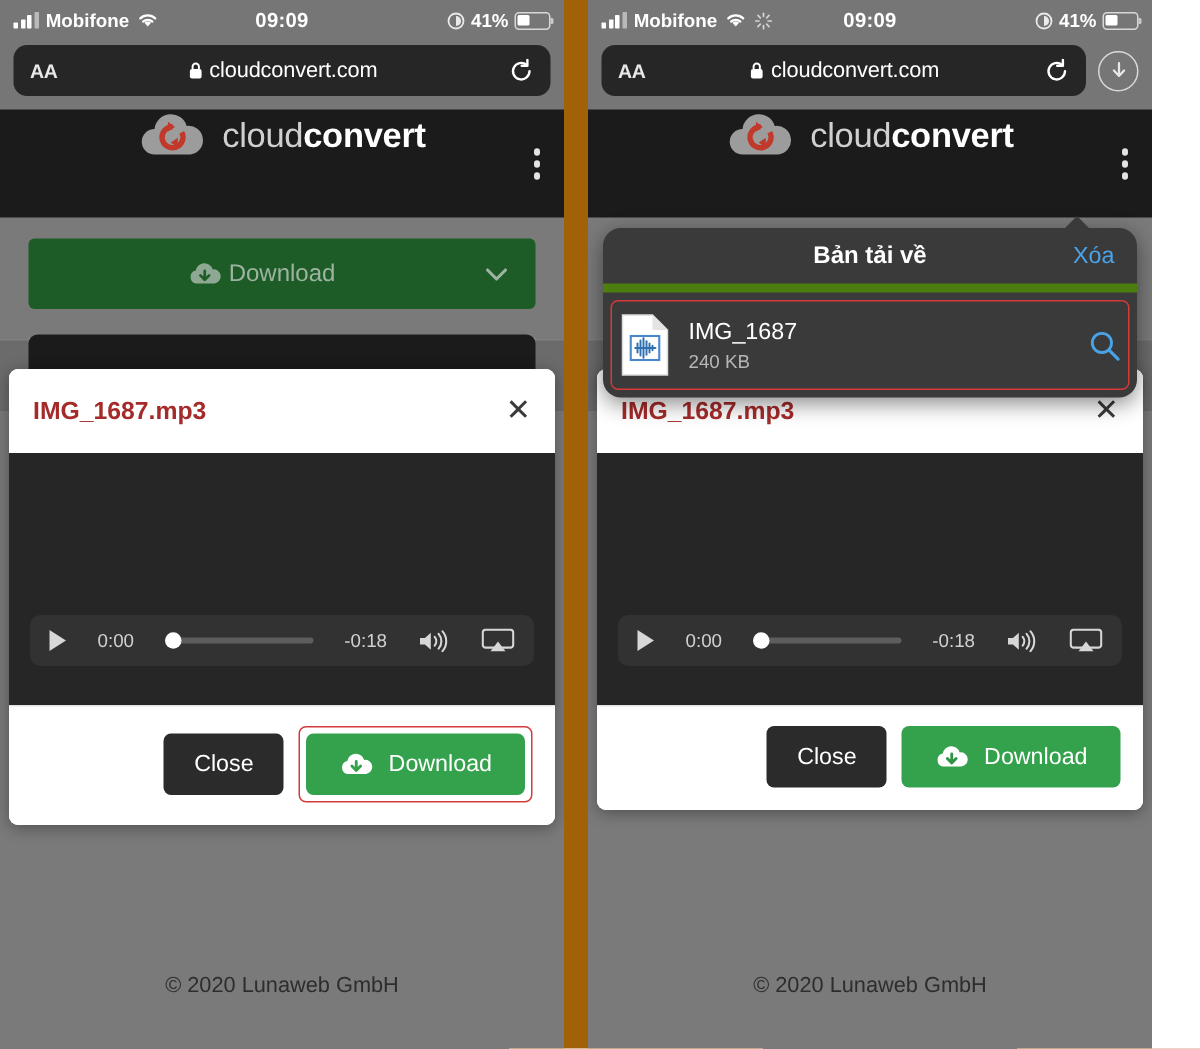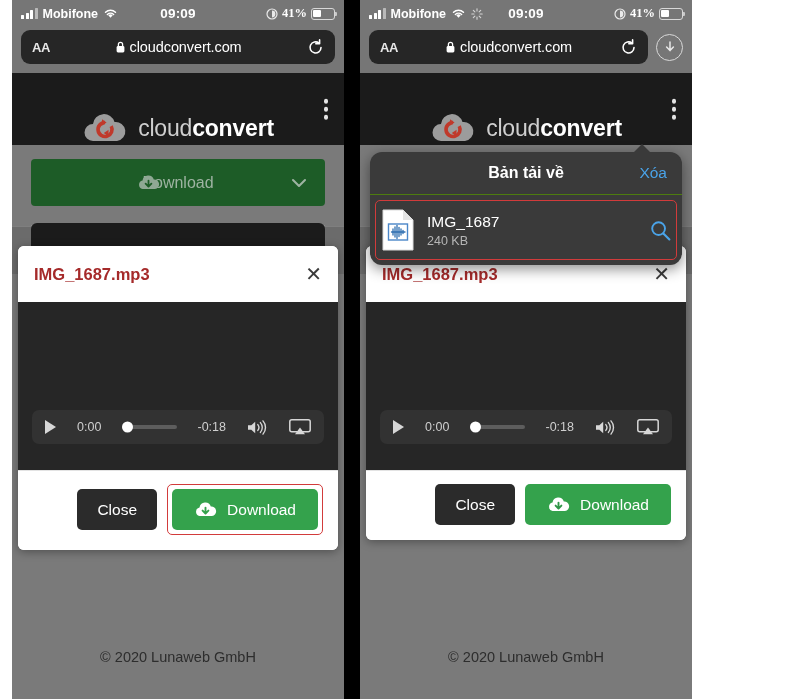--- a/index.html
+++ b/index.html
@@ -4,24 +4,23 @@
 <style>
   * { box-sizing: border-box; margin: 0; padding: 0; }
   html, body {
     width: 800px; height: 699px;
     background: #ffffff;
     font-family: "Liberation Sans", sans-serif;
     overflow: hidden;
   }
   .stage {
     position: relative;
-    width: 680px; height: 699px;
+    width: 768px; height: 699px;
     display: flex;
-    background: #000000;
-    margin-left: 12px;
+    background: #a16207;
   }
   .panel {
     position: relative;
     width: 392px; height: 699px;
     overflow: hidden;
     background: #7a7a7a;
   }
   .panel.left { margin-right: 16px; }
 
   
@@ -58,21 +57,21 @@
   .loc { width: 12px; height: 12px; }
   .batt {
     width: 24px; height: 12px; border: 1.4px solid #d8d8d8;
     border-radius: 3px; position: relative; padding: 1.3px;
   }
   .batt::after {
     content: ""; position: absolute; right: -3.2px; top: 3.3px;
     width: 2px; height: 4.5px; background: #c9c9c9; border-radius: 0 1px 1px 0;
   }
   .batt > span { display: block; height: 100%; width: 42%; background: #ffffff; border-radius: 1px; }
-  .pct { font-size: 12.5px; font-weight: bold; font-family: Liberation Serif, serif; }
+  .pct { font-size: 12.5px; font-weight: bold; }
 
   
   .urlbar-wrap {
     background: #767676;
     padding: 3px 9px 9px 9px;
     display: flex; align-items: center; gap: 8px;
   }
   .urlbar {
     flex: 1;
     height: 34px;
@@ -93,21 +92,21 @@
     width: 27px; height: 27px; border-radius: 50%;
     border: 1.4px solid #d9d9d9;
     display: flex; align-items: center; justify-content: center;
     flex: none;
   }
 
   
   .webview { position: relative; flex: 1; background: #7a7a7a; }
   .site-header {
     height: 72px; background: #1b1b1b;
-    display: flex; align-items: flex-end; justify-content: center;
+    display: flex; align-items: flex-start; justify-content: center;
     position: relative;
   }
   .logo-row { display: flex; align-items: center; gap: 10px; }
   .cloud-logo { width: 46px; height: 34px; }
   .brand { font-size: 23px; color: #cfcfcf; letter-spacing: -.2px; }
   .brand b { color: #ffffff; font-weight: bold; }
   .kebab {
     position: absolute; right: 16px; top: 50%; transform: translateY(-50%);
     display: flex; flex-direction: column; gap: 3.5px;
   }
@@ -195,21 +194,21 @@
     background: #3a3a3a; border-radius: 12px; z-index: 30;
     box-shadow: 0 4px 14px rgba(0,0,0,.45);
   }
   .popover::before {
     content: ""; position: absolute; right: 31px; top: -8px;
     border-left: 9px solid transparent; border-right: 9px solid transparent;
     border-bottom: 9px solid #3a3a3a;
   }
   .pop-head {
     height: 43px; display: flex; align-items: center; justify-content: center;
-    position: relative; border-bottom: 1px solid #4d7c0f;
+    position: relative; border-bottom: 6px solid #4d7c0f;
   }
   .pop-title { color: #ffffff; font-size: 16px; font-weight: bold; }
   .pop-clear { position: absolute; right: 15px; color: #4aa3e8; font-size: 15.5px; }
   .pop-row {
     display: flex; align-items: center; gap: 12px;
     margin: 5px; padding: 8px 5px;
     border: 1.6px solid #d23b3b; border-radius: 5px;
   }
   .file-icon { width: 34px; height: 42px; flex: none; }
   .file-meta { display: flex; flex-direction: column; gap: 3px; }

